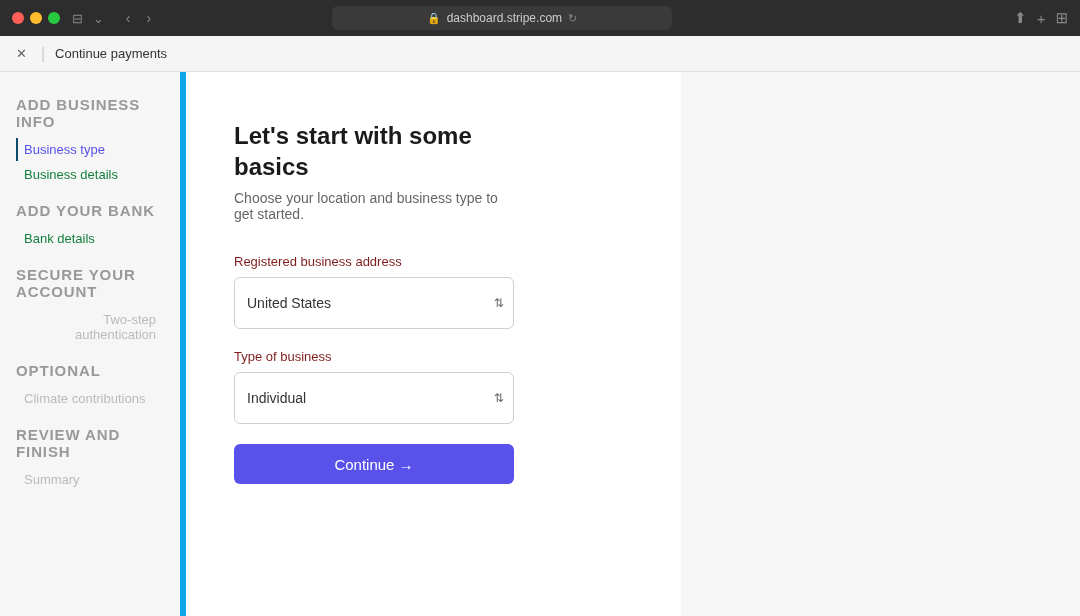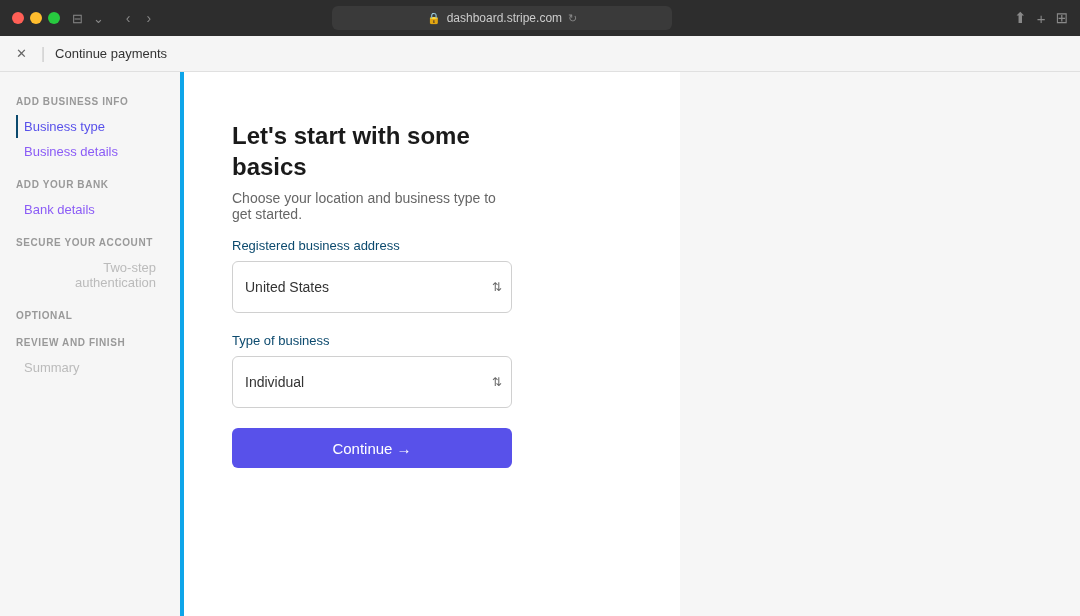--- a/index.html
+++ b/index.html
@@ -63,72 +63,72 @@
     }
 
     
     .sidebar {
       width: 180px;
       background: #f6f6f6;
       padding: 24px 16px;
       flex-shrink: 0;
     }
     .sidebar-section-label {
-      font-size: 10px;
+      font-size: 15px;
       font-weight: 600;
       color: #999;
       text-transform: uppercase;
       letter-spacing: 0.06em;
       margin-bottom: 8px;
       margin-top: 16px;
     }
     .sidebar-section-label:first-child { margin-top: 0; }
     .sidebar-item {
       display: flex;
       align-items: center;
       padding: 4px 8px;
       border-radius: 4px;
       font-size: 13px;
-      color: #8b5cf6;
+      color: #15803d;
       cursor: pointer;
       margin-bottom: 2px;
     }
     .sidebar-item.active {
       color: #5851ea;
       font-weight: 500;
       border-left: 2px solid #0c4a6e;
       border-radius: 0 4px 4px 0;
       padding-left: 6px;
     }
     .sidebar-item.disabled { color: #bbb; cursor: default; text-align: right; }
 
     
     .main-content {
       flex: 1;
       background: #ffffff;
       padding: 48px 48px;
-      border-left: 4px solid #0ea5e9;
+      border-left: 6px solid #0ea5e9;
     }
     .form-container { max-width: 280px; }
     .page-title {
       font-size: 24px;
       font-weight: 600;
       color: #1a1a1a;
       margin-bottom: 8px;
       line-height: 1.3;
     }
     .page-subtitle {
       font-size: 14px;
       color: #666;
-      margin-bottom: 16px;
+      margin-bottom: 32px;
     }
     .field-label {
       font-size: 13px;
       font-weight: 500;
-      color: #0c4a6e;
+      color: #7f1d1d;
       margin-bottom: 8px;
     }
     .select-wrapper {
       position: relative;
       margin-bottom: 20px;
     }
     .form-select {
       width: 100%;
       padding: 8px 32px 8px 12px;
       border: 1px solid #d0d0d0;
@@ -222,20 +222,23 @@
     <div class="sidebar-item">
       <span>Bank details</span>
     </div>
 
     <div class="sidebar-section-label">SECURE YOUR ACCOUNT</div>
     <div class="sidebar-item disabled">
       <span>Two-step authentication</span>
     </div>
 
     <div class="sidebar-section-label">OPTIONAL</div>
+    <div class="sidebar-item disabled">
+      <span>Climate contributions</span>
+    </div>
 
     <div class="sidebar-section-label">REVIEW AND FINISH</div>
     <div class="sidebar-item disabled">
       <span>Summary</span>
     </div>
 
   </div>
 
   <div class="main-content">
     <div class="form-container">

